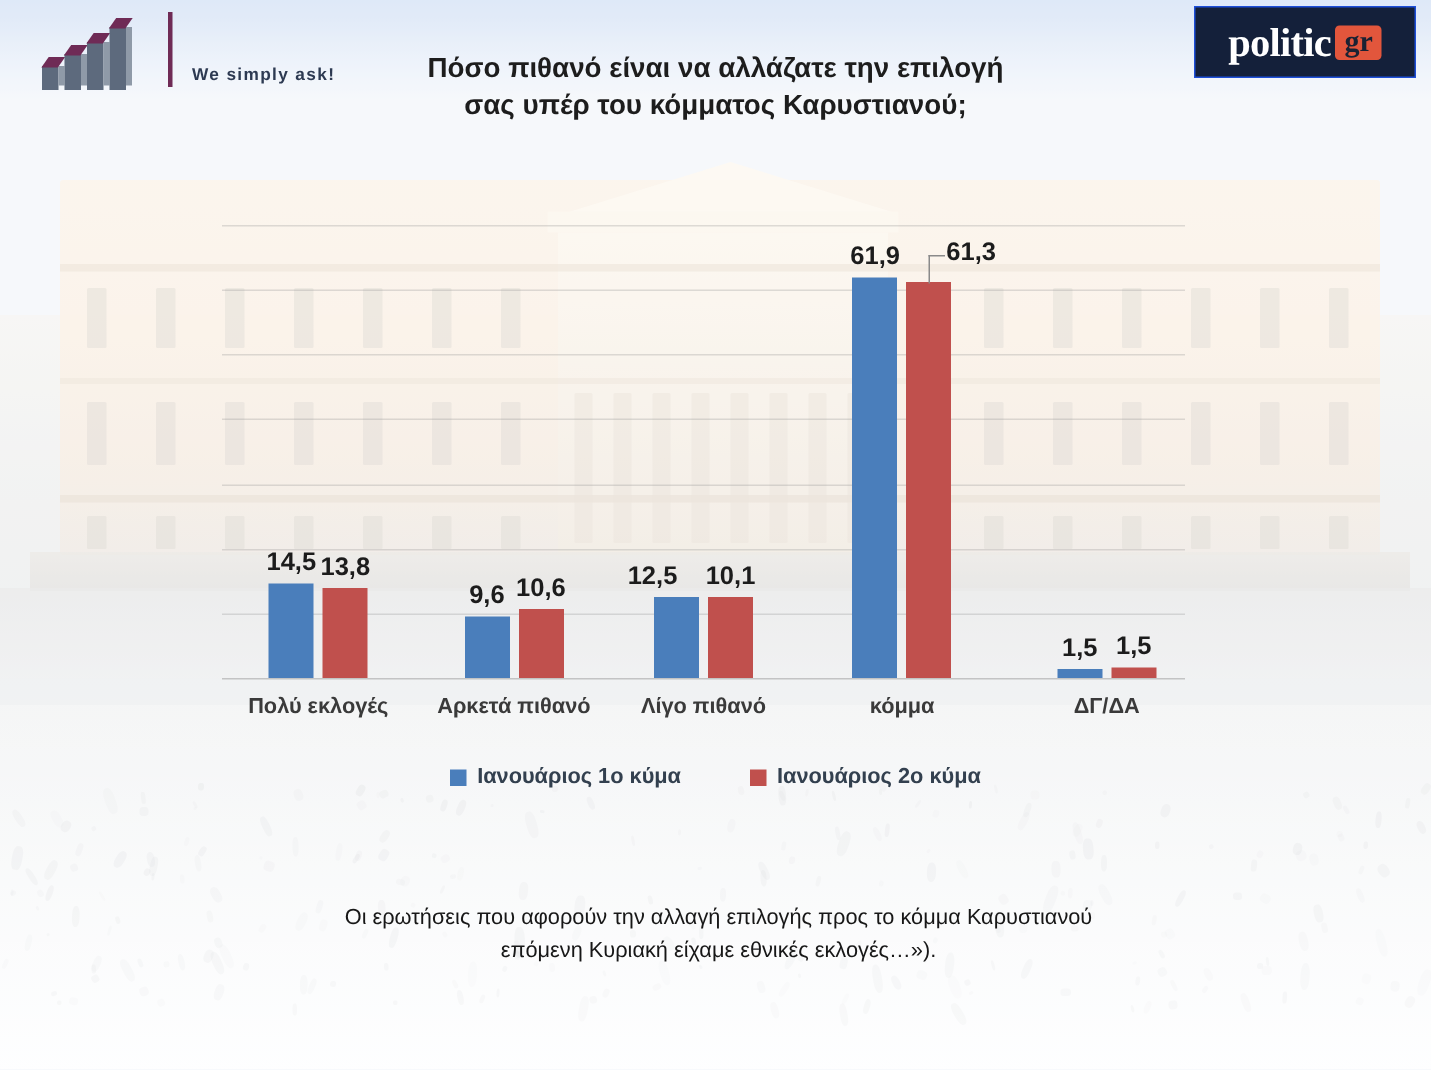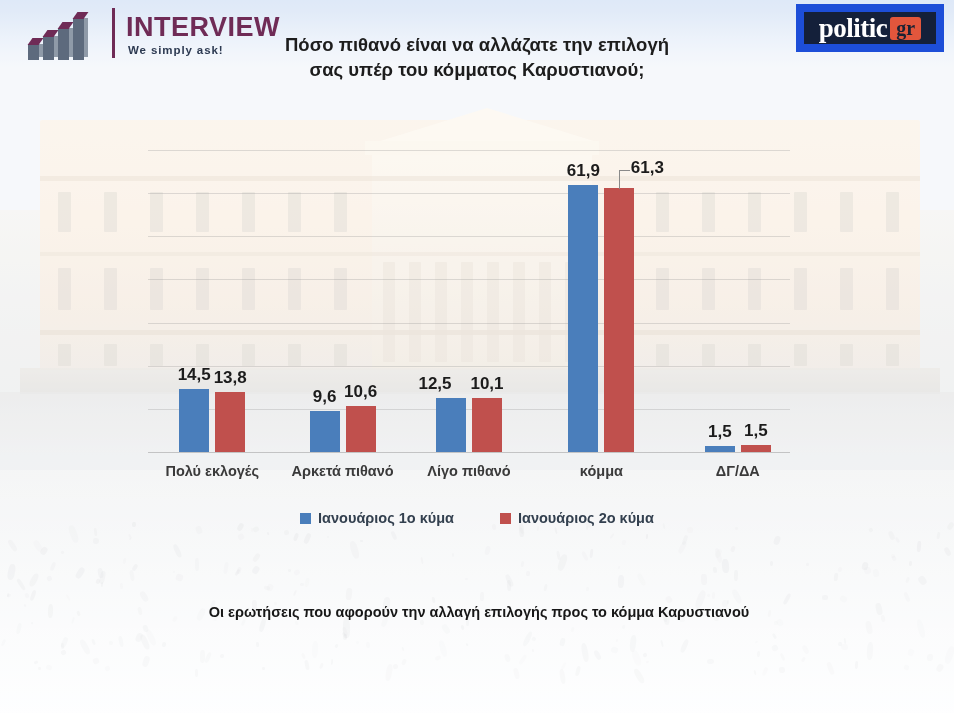--- a/index.html
+++ b/index.html
@@ -135,21 +135,21 @@
   .logo-tag {
     position: absolute; left: 100px; top: 38px;
     font-size: 11.5px; font-weight: 700; letter-spacing: .9px;
     color: #2d3a52;
   }
 
   .logo-politic {
     position: absolute; right: 10px; top: 4px;
     width: 148px; height: 48px;
     background: #14203a;
-    border: 8px solid #1d4ed8;
+    border: 1px solid #1d4ed8;
     display: flex; align-items: center; justify-content: center;
     box-sizing: border-box;
   }
   .politic-word {
     font-size: 27px; font-weight: 700; color: #ffffff;
     font-family: "Liberation Serif", "DejaVu Serif", serif;
     letter-spacing: -.5px;
   }
   .politic-gr {
     background: #e2563c; color: #1b2233;
@@ -217,21 +217,21 @@
   .legend-swatch.s1 { background: #4a7ebb; }
   .legend-swatch.s2 { background: #c0504d; }
   .legend-text {
     font-size: 14.5px; font-weight: 700; color: #33404f;
   }
 
   
   .footnote {
     position: absolute; left: 147px; top: 602px; width: 664px;
     text-align: center;
-    font-size: 14.5px; font-weight: 700; color: #171717;
+    font-size: 14.5px; font-weight: 400; color: #171717;
     line-height: 1.5;
   }
 </style>
 </head>
 <body>
 
 <div id="stage">
 
   <div class="bg-layer bg-sky"></div>
   <div class="bg-layer bg-ground"></div>
@@ -572,21 +572,20 @@
         <div class="lb-side" style="left: 26px; bottom: 3px; width: 4px; height: 21px;"></div>
         <div class="lb-top" style="left: 17px; bottom: 23px; width: 11px; height: 7px;"></div>
         <div class="lb" style="left: 30px; width: 11px; height: 32px;"></div>
         <div class="lb-side" style="left: 41px; bottom: 3px; width: 4px; height: 29px;"></div>
         <div class="lb-top" style="left: 32px; bottom: 31px; width: 11px; height: 7px;"></div>
         <div class="lb" style="left: 45px; width: 11px; height: 42px;"></div>
         <div class="lb-side" style="left: 56px; bottom: 3px; width: 4px; height: 39px;"></div>
         <div class="lb-top" style="left: 47px; bottom: 41px; width: 11px; height: 7px;"></div>
       </div>
     <div class="logo-divider"></div>
-    <div class="logo-word">INTERVIEW</div>
     <div class="logo-tag">We simply ask!</div>
   </div>
 
   <div class="logo-politic">
     <span class="politic-word">politic</span>
       <span class="politic-gr">gr</span>
   </div>
 
   <div class="chart-title">Πόσο πιθανό είναι να αλλάζατε την επιλογή σας υπέρ του κόμματος Καρυστιανού;</div>
 
@@ -652,15 +651,16 @@
         <span class="legend-text">Ιανουάριος 1ο κύμα</span>
       </div>
       <div class="legend-item">
         <span class="legend-swatch s2"></span>
         <span class="legend-text">Ιανουάριος 2ο κύμα</span>
       </div>
     </div>
 
   <div class="footnote">
     <div>Οι ερωτήσεις που αφορούν την αλλαγή επιλογής προς το κόμμα Καρυστιανού</div>
+    <div>επόμενη Κυριακή είχαμε εθνικές εκλογές…»).</div>
   </div>
 
 </div>
 
 </body></html>

